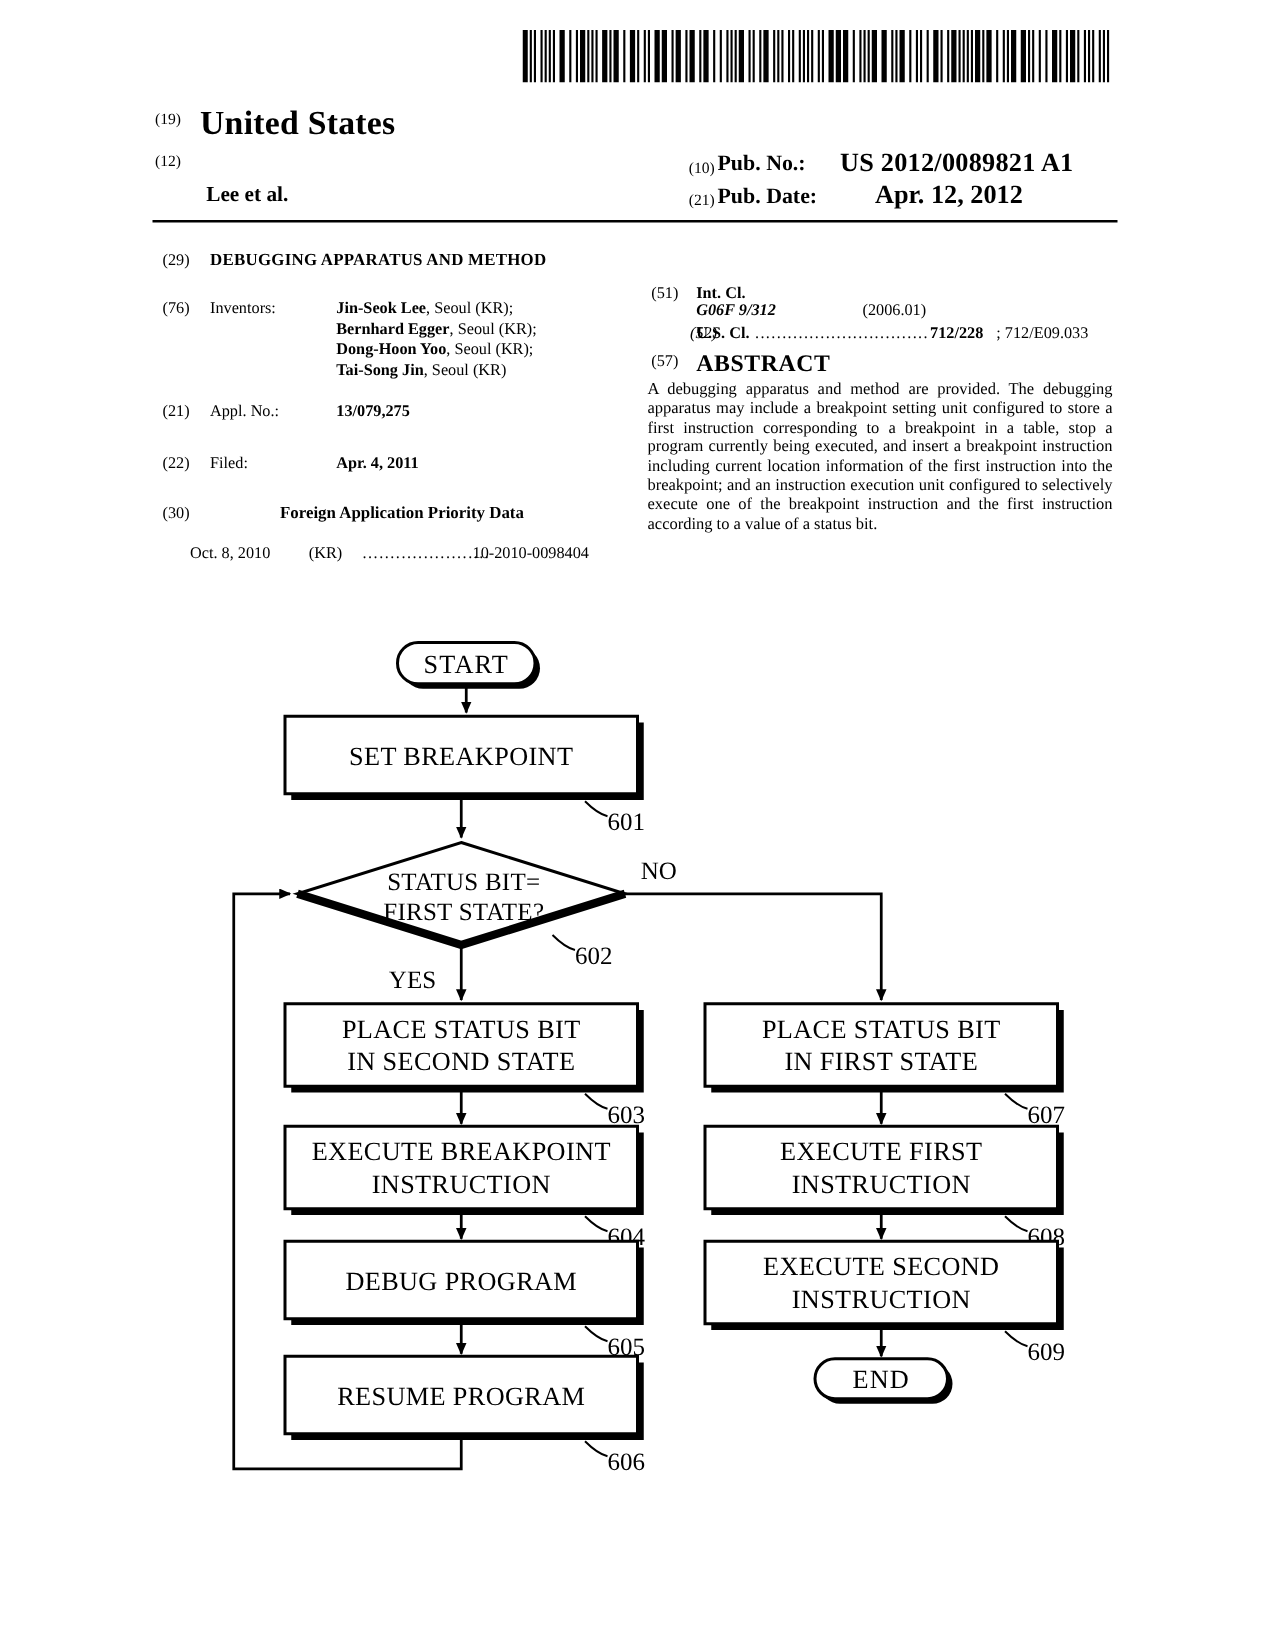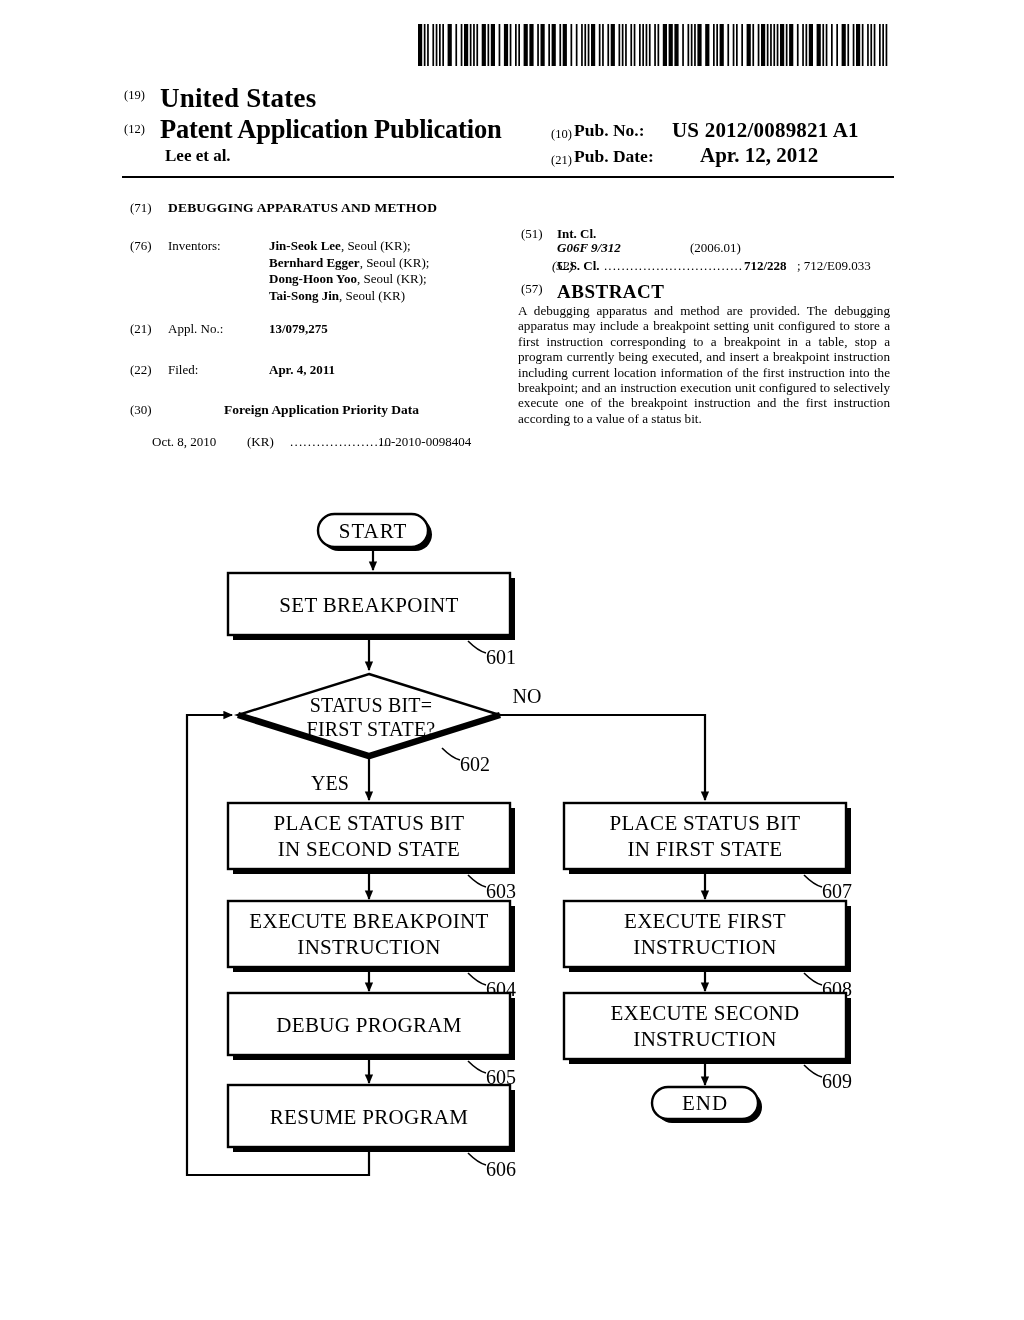--- a/index.html
+++ b/index.html
@@ -380,34 +380,33 @@
           <rect x="464.30" y="0" width="1.70" height="42"></rect>
           <rect x="467.60" y="0" width="1.70" height="42"></rect>
         </g>
     </svg>
   </div>
 
   <div class="mast-19">(19)</div>
   <div class="mast-us">United States</div>
 
   <div class="mast-12">(12)</div>
-  <div class="mast-pap">Patent Application Publication</div>
   <div class="mast-authors">Lee et al.</div>
 
   <div class="mast-10">(10)</div>
   <div class="mast-pubno-label">Pub. No.:</div>
   <div class="mast-pubno-value">US 2012/0089821 A1</div>
 
   <div class="mast-43">(21)</div>
   <div class="mast-pubdate-label">Pub. Date:</div>
   <div class="mast-pubdate-value">Apr. 12, 2012</div>
 
   <div class="mast-rule"></div>
 
-  <div class="code b54-code">(71)</div>
+  <div class="code b54-code">(29)</div>
   <div class="b54-title">DEBUGGING APPARATUS AND METHOD</div>
 
   <div class="code b76-code">(76)</div>
   <div class="b76-label">Inventors:</div>
   <div class="inventors">
     <div>
       <span class="nm">Jin-Seok Lee</span><span>, Seoul (KR);</span>
     </div>
     <div>
       <span class="nm">Bernhard Egger</span><span>, Seoul (KR);</span>

